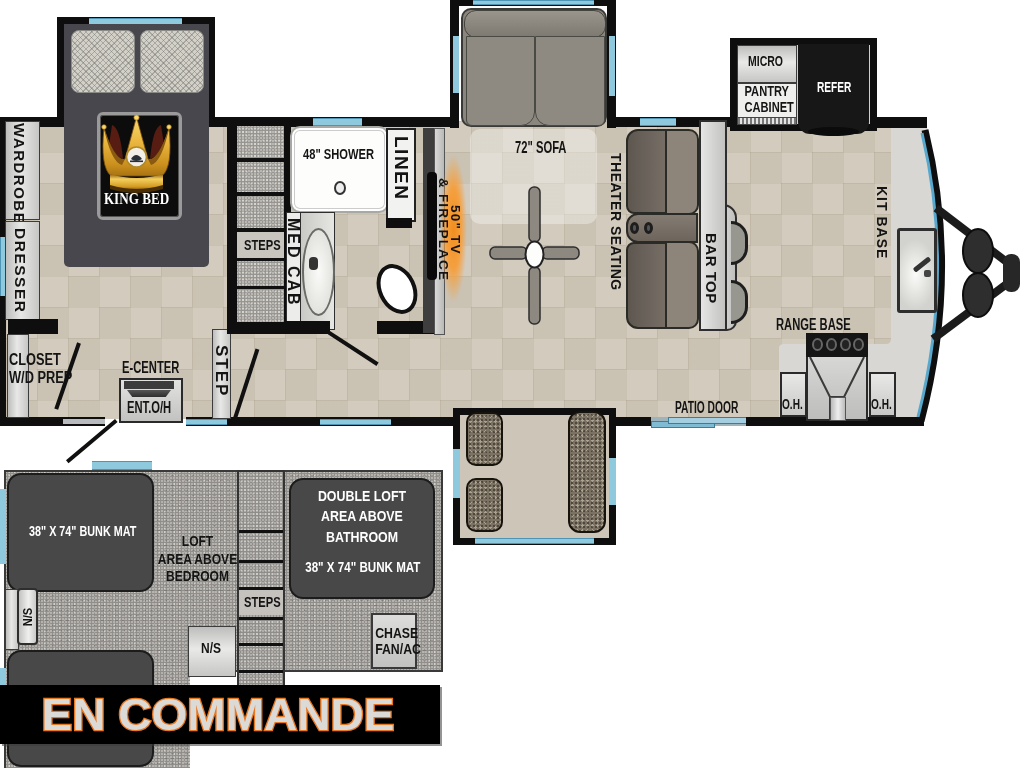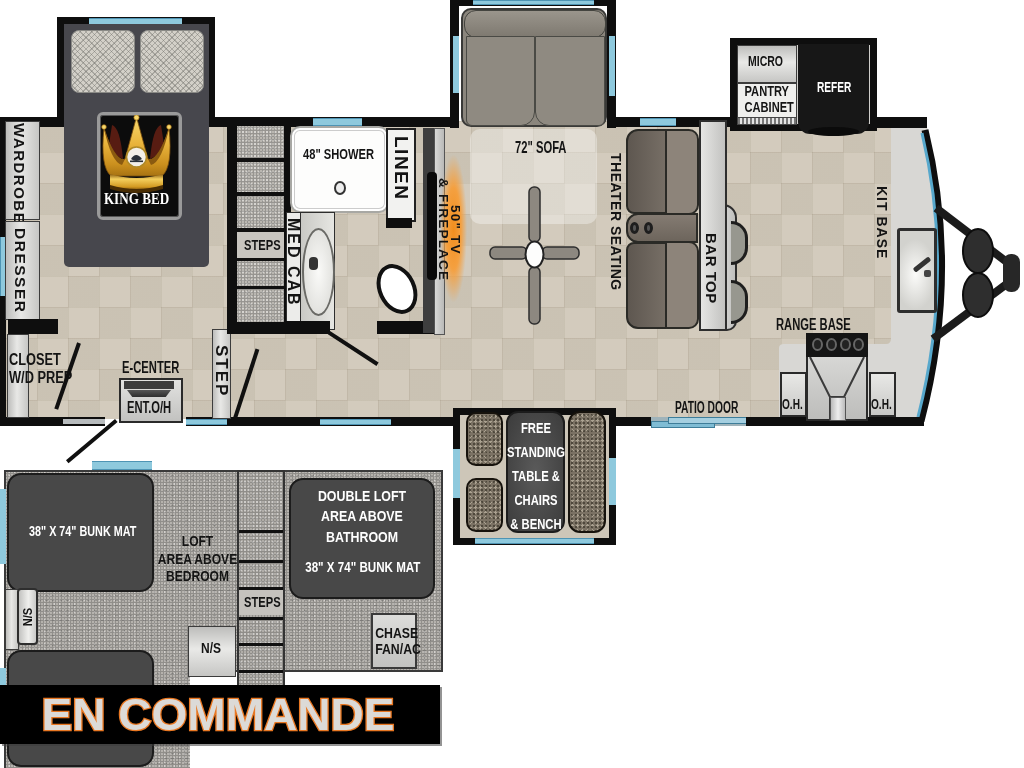--- a/index.html
+++ b/index.html
@@ -303,23 +303,20 @@
 <div class="win" style="left:475px;top:538px;width:119px;height:6px;"></div>
 
 <div class="abs" style="left:466px;top:412px;width:37px;height:54px;background:#7b7264;
   background-image:radial-gradient(rgba(35,30,20,.5) 1px,transparent 1.2px),radial-gradient(rgba(220,210,190,.5) 1px,transparent 1.2px);background-size:4px 4px,5px 5px;
   border:2px solid #16120c;border-radius:10px;box-sizing:border-box;"></div>
 
 <div class="abs" style="left:466px;top:478px;width:37px;height:54px;background:#7b7264;
   background-image:radial-gradient(rgba(35,30,20,.5) 1px,transparent 1.2px),radial-gradient(rgba(220,210,190,.5) 1px,transparent 1.2px);background-size:4px 4px,5px 5px;
   border:2px solid #16120c;border-radius:10px;box-sizing:border-box;"></div>
 
-<div class="dark-sign" style="left:506px;top:411px;width:59px;height:122px;border-radius:12px;font-size:15px;line-height:1.6;padding-top:3px;box-sizing:border-box;background:radial-gradient(ellipse at center,#5a5a5a,#3c3c3c);">
-      <span style="position:absolute;left:50%;top:3px;white-space:nowrap;text-align:center;transform:translateX(-37.5%) scaleX(0.75);transform-origin:left top;">FREE<br>STANDING<br>TABLE &amp;<br>CHAIRS<br>&amp; BENCH</span>
-    </div>
 
 <div class="abs" style="left:568px;top:411px;width:38px;height:122px;background:#7b7264;
   background-image:radial-gradient(rgba(35,30,20,.5) 1px,transparent 1.2px),radial-gradient(rgba(220,210,190,.5) 1px,transparent 1.2px);background-size:4px 4px,5px 5px;
   border:2px solid #16120c;border-radius:12px;box-sizing:border-box;"></div>
 
 <div class="abs speck" style="left:4px;top:470px;width:439px;height:202px;border:2px solid #3a3a3a;box-sizing:border-box;"></div>
 
 <div class="abs speck" style="left:4px;top:670px;width:186px;height:98px;border-left:2px solid #3a3a3a;box-sizing:border-box;"></div>
 
 <div class="win" style="left:92px;top:461px;width:60px;height:9px;"></div>

